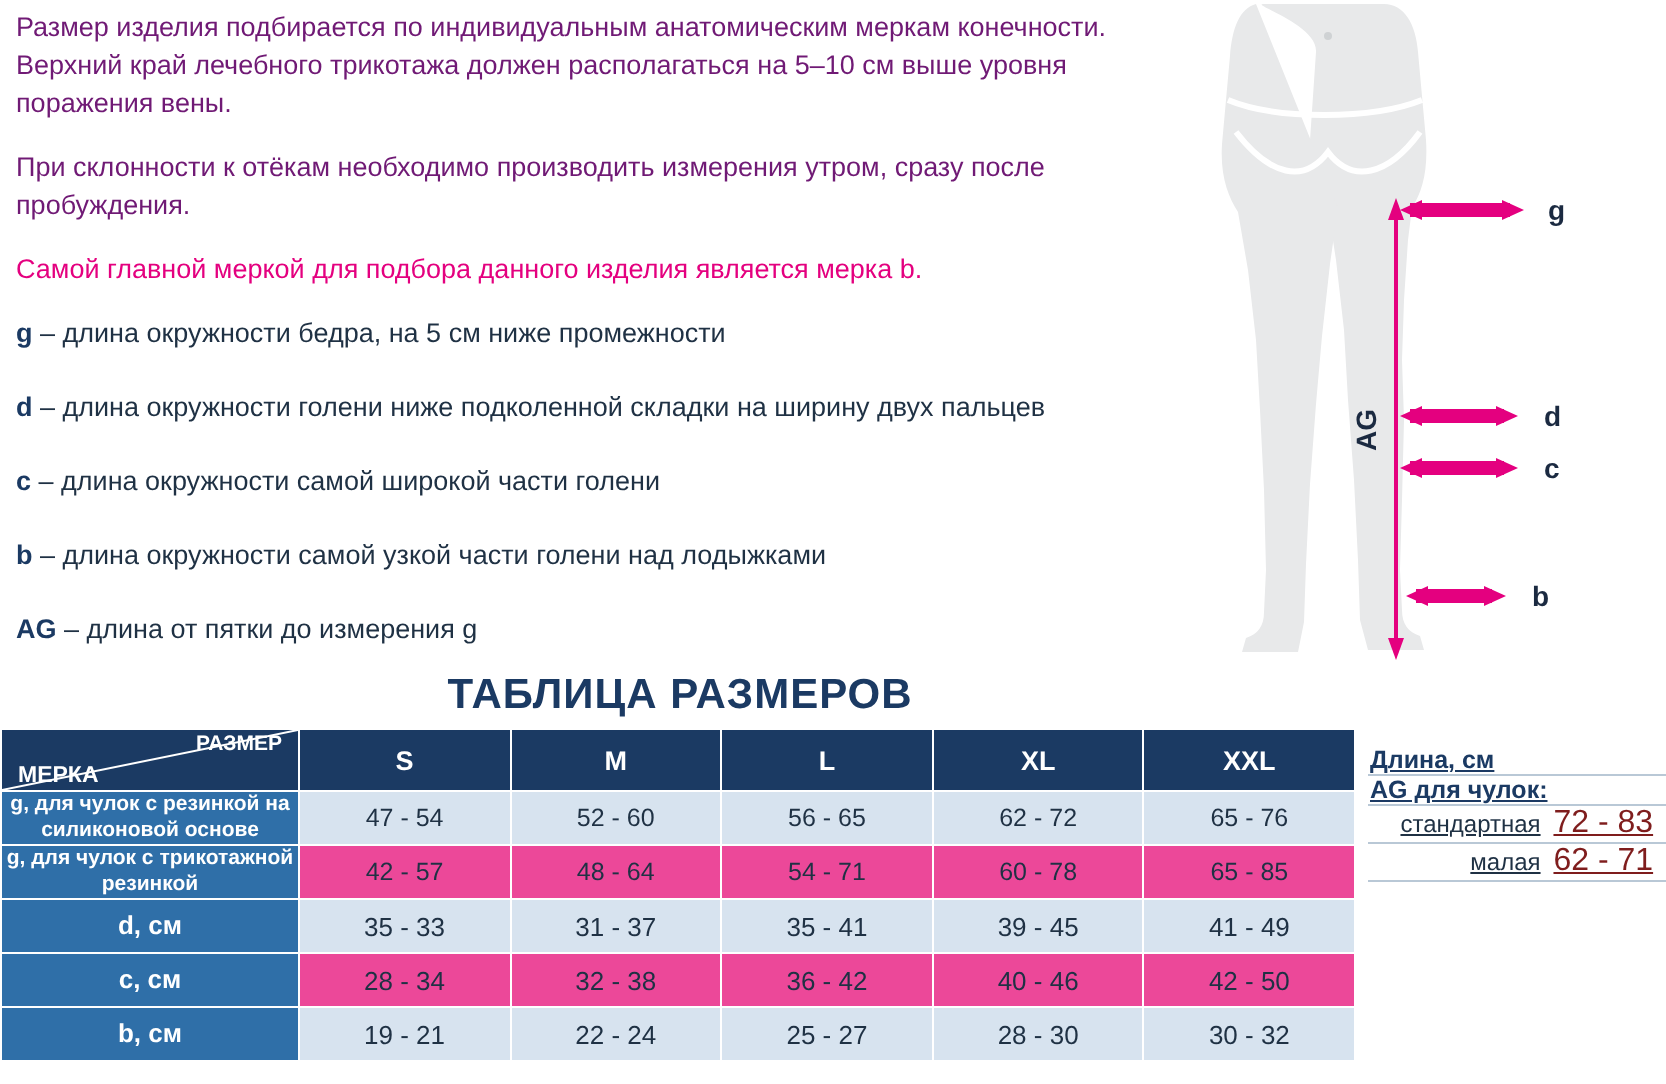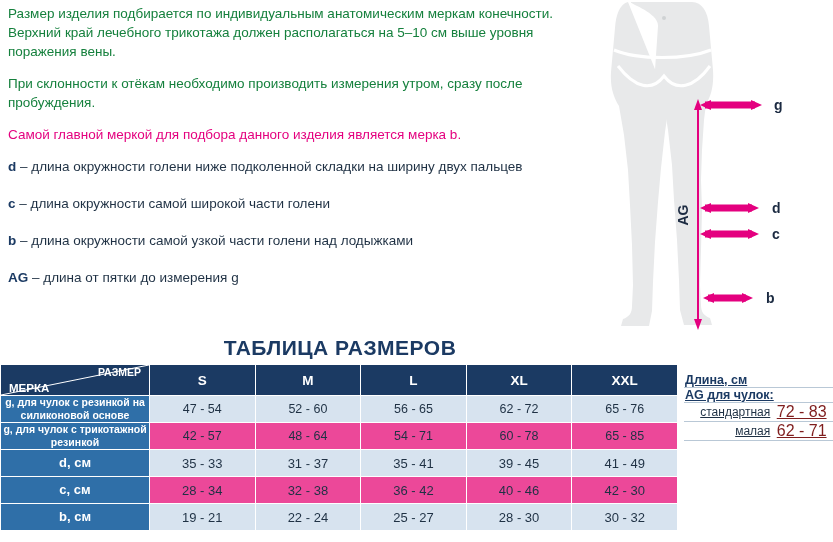--- a/index.html
+++ b/index.html
@@ -24,21 +24,21 @@
   
   .text-col {
     position: absolute;
     left: 8px;
     top: 4px;
     width: 580px;
   }
   .para {
     font-size: 13.5px;
     line-height: 19px;
-    color: #15803d;
+    color: #701a75;
     margin: 0 0 13px 0;
   }
   .para.highlight {
     color: #e4007f;
   }
   .defline {
     font-size: 13.5px;
     line-height: 19px;
     color: #1f3144;
     margin: 0 0 18px 0;
@@ -195,20 +195,23 @@
 </head>
 <body>
 
 <div class="page">
 
   <div class="text-col">
     <p class="para">Размер изделия подбирается по индивидуальным анатомическим меркам конечности. Верхний край лечебного трикотажа должен располагаться на 5–10 см выше уровня поражения вены.</p>
     <p class="para">При склонности к отёкам необходимо производить измерения утром, сразу после пробуждения.</p>
     <p class="para highlight">Самой главной меркой для подбора данного изделия является мерка b.</p>
 
+    <p class="defline">
+      <b class="key">g</b><span> – длина окружности бедра, на 5 см ниже промежности</span>
+    </p>
     <p class="defline">
       <b class="key">d</b><span> – длина окружности голени ниже подколенной складки на ширину двух пальцев</span>
     </p>
     <p class="defline">
       <b class="key">c</b><span> – длина окружности самой широкой части голени</span>
     </p>
     <p class="defline">
       <b class="key">b</b><span> – длина окружности самой узкой части голени над лодыжками</span>
     </p>
     <p class="defline">
@@ -315,21 +318,21 @@
         <td class="val shade-a">35 - 41</td>
         <td class="val shade-a">39 - 45</td>
         <td class="val shade-a">41 - 49</td>
       </tr>
       <tr>
         <td class="row-label">c, см</td>
         <td class="val shade-b">28 - 34</td>
         <td class="val shade-b">32 - 38</td>
         <td class="val shade-b">36 - 42</td>
         <td class="val shade-b">40 - 46</td>
-        <td class="val shade-b">42 - 30</td>
+        <td class="val shade-b">42 - 50</td>
       </tr>
       <tr>
         <td class="row-label">b, см</td>
         <td class="val shade-a">19 - 21</td>
         <td class="val shade-a">22 - 24</td>
         <td class="val shade-a">25 - 27</td>
         <td class="val shade-a">28 - 30</td>
         <td class="val shade-a">30 - 32</td>
       </tr>
     </tbody>

